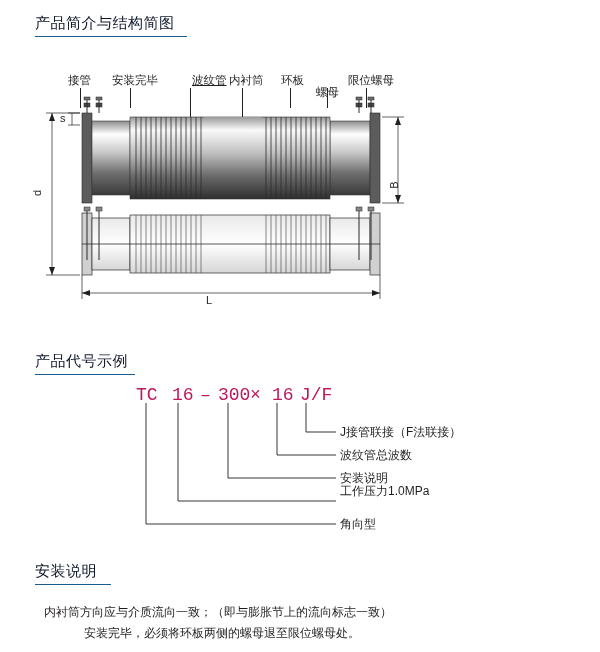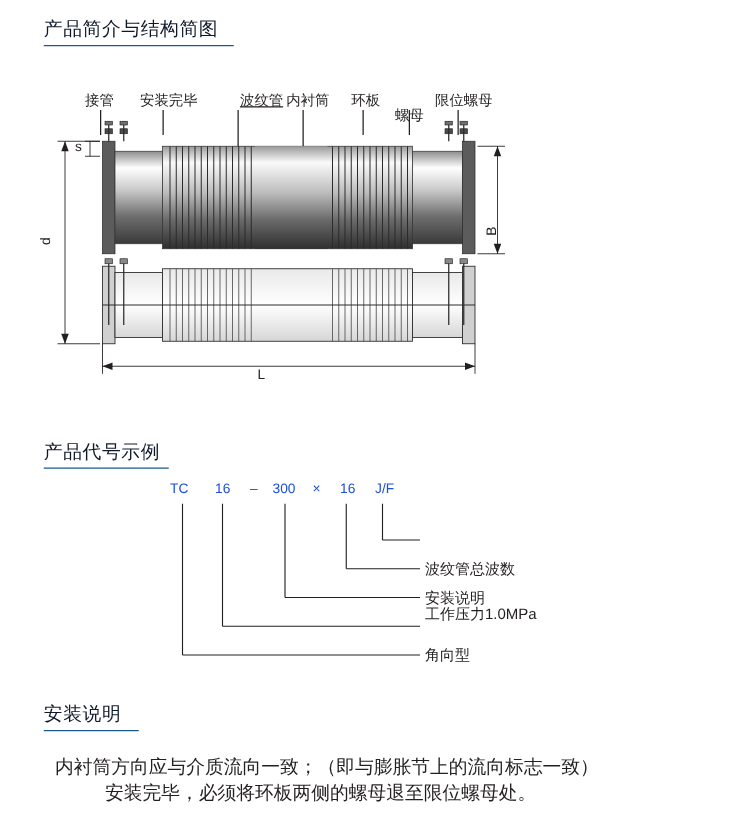--- a/index.html
+++ b/index.html
@@ -59,35 +59,35 @@
   
   #code-area {
     position: absolute;
     left: 0;
     top: 375px;
     width: 600px;
     height: 160px;
   }
   .code-token {
     position: absolute;
-    font-size: 11px;
-    font-family: Liberation Sans, sans-serif;
-    color: #1d4ed8;
+    font-size: 18px;
+    font-family: Liberation Mono, monospace;
+    color: #be185d;
     white-space: nowrap;
   }
   .legend-text {
     position: absolute;
     font-size: 12px;
     color: #231f20;
     white-space: nowrap;
   }
   
   .note-line {
     position: absolute;
-    font-size: 15px;
+    font-size: 12px;
     color: #231f20;
     white-space: nowrap;
   }
 </style>
 </head>
 <body>
 
 <div class="section-title" style="left:35px; top:14px;">产品简介与结构简图</div>
 <div class="underline" style="left:35px; top:36px; width:152px;"></div>
 
@@ -289,20 +289,21 @@
     <line x1="228" y1="28" x2="228" y2="103" stroke="#231f20" stroke-width="0.9"></line>
     <line x1="228" y1="103" x2="336" y2="103" stroke="#231f20" stroke-width="0.9"></line>
 
     <line x1="178" y1="28" x2="178" y2="126" stroke="#231f20" stroke-width="0.9"></line>
     <line x1="178" y1="126" x2="336" y2="126" stroke="#231f20" stroke-width="0.9"></line>
 
     <line x1="146" y1="28" x2="146" y2="149" stroke="#231f20" stroke-width="0.9"></line>
     <line x1="146" y1="149" x2="336" y2="149" stroke="#231f20" stroke-width="0.9"></line>
   </svg>
 
+  <div class="legend-text" style="left:340px; top:49px;">J接管联接（F法联接）</div>
   <div class="legend-text" style="left:340px; top:72px;">波纹管总波数</div>
   <div class="legend-text" style="left:340px; top:95px;">安装说明</div>
   <div class="legend-text" style="left:340px; top:108px;">工作压力1.0MPa</div>
   <div class="legend-text" style="left:340px; top:141px;">角向型</div>
 </div>
 
 <div class="section-title" style="left:35px; top:562px;">安装说明</div>
 <div class="underline" style="left:35px; top:584px; width:76px;"></div>
 
 <div class="note-line" style="left:44px; top:604px;">内衬筒方向应与介质流向一致；（即与膨胀节上的流向标志一致）</div>

